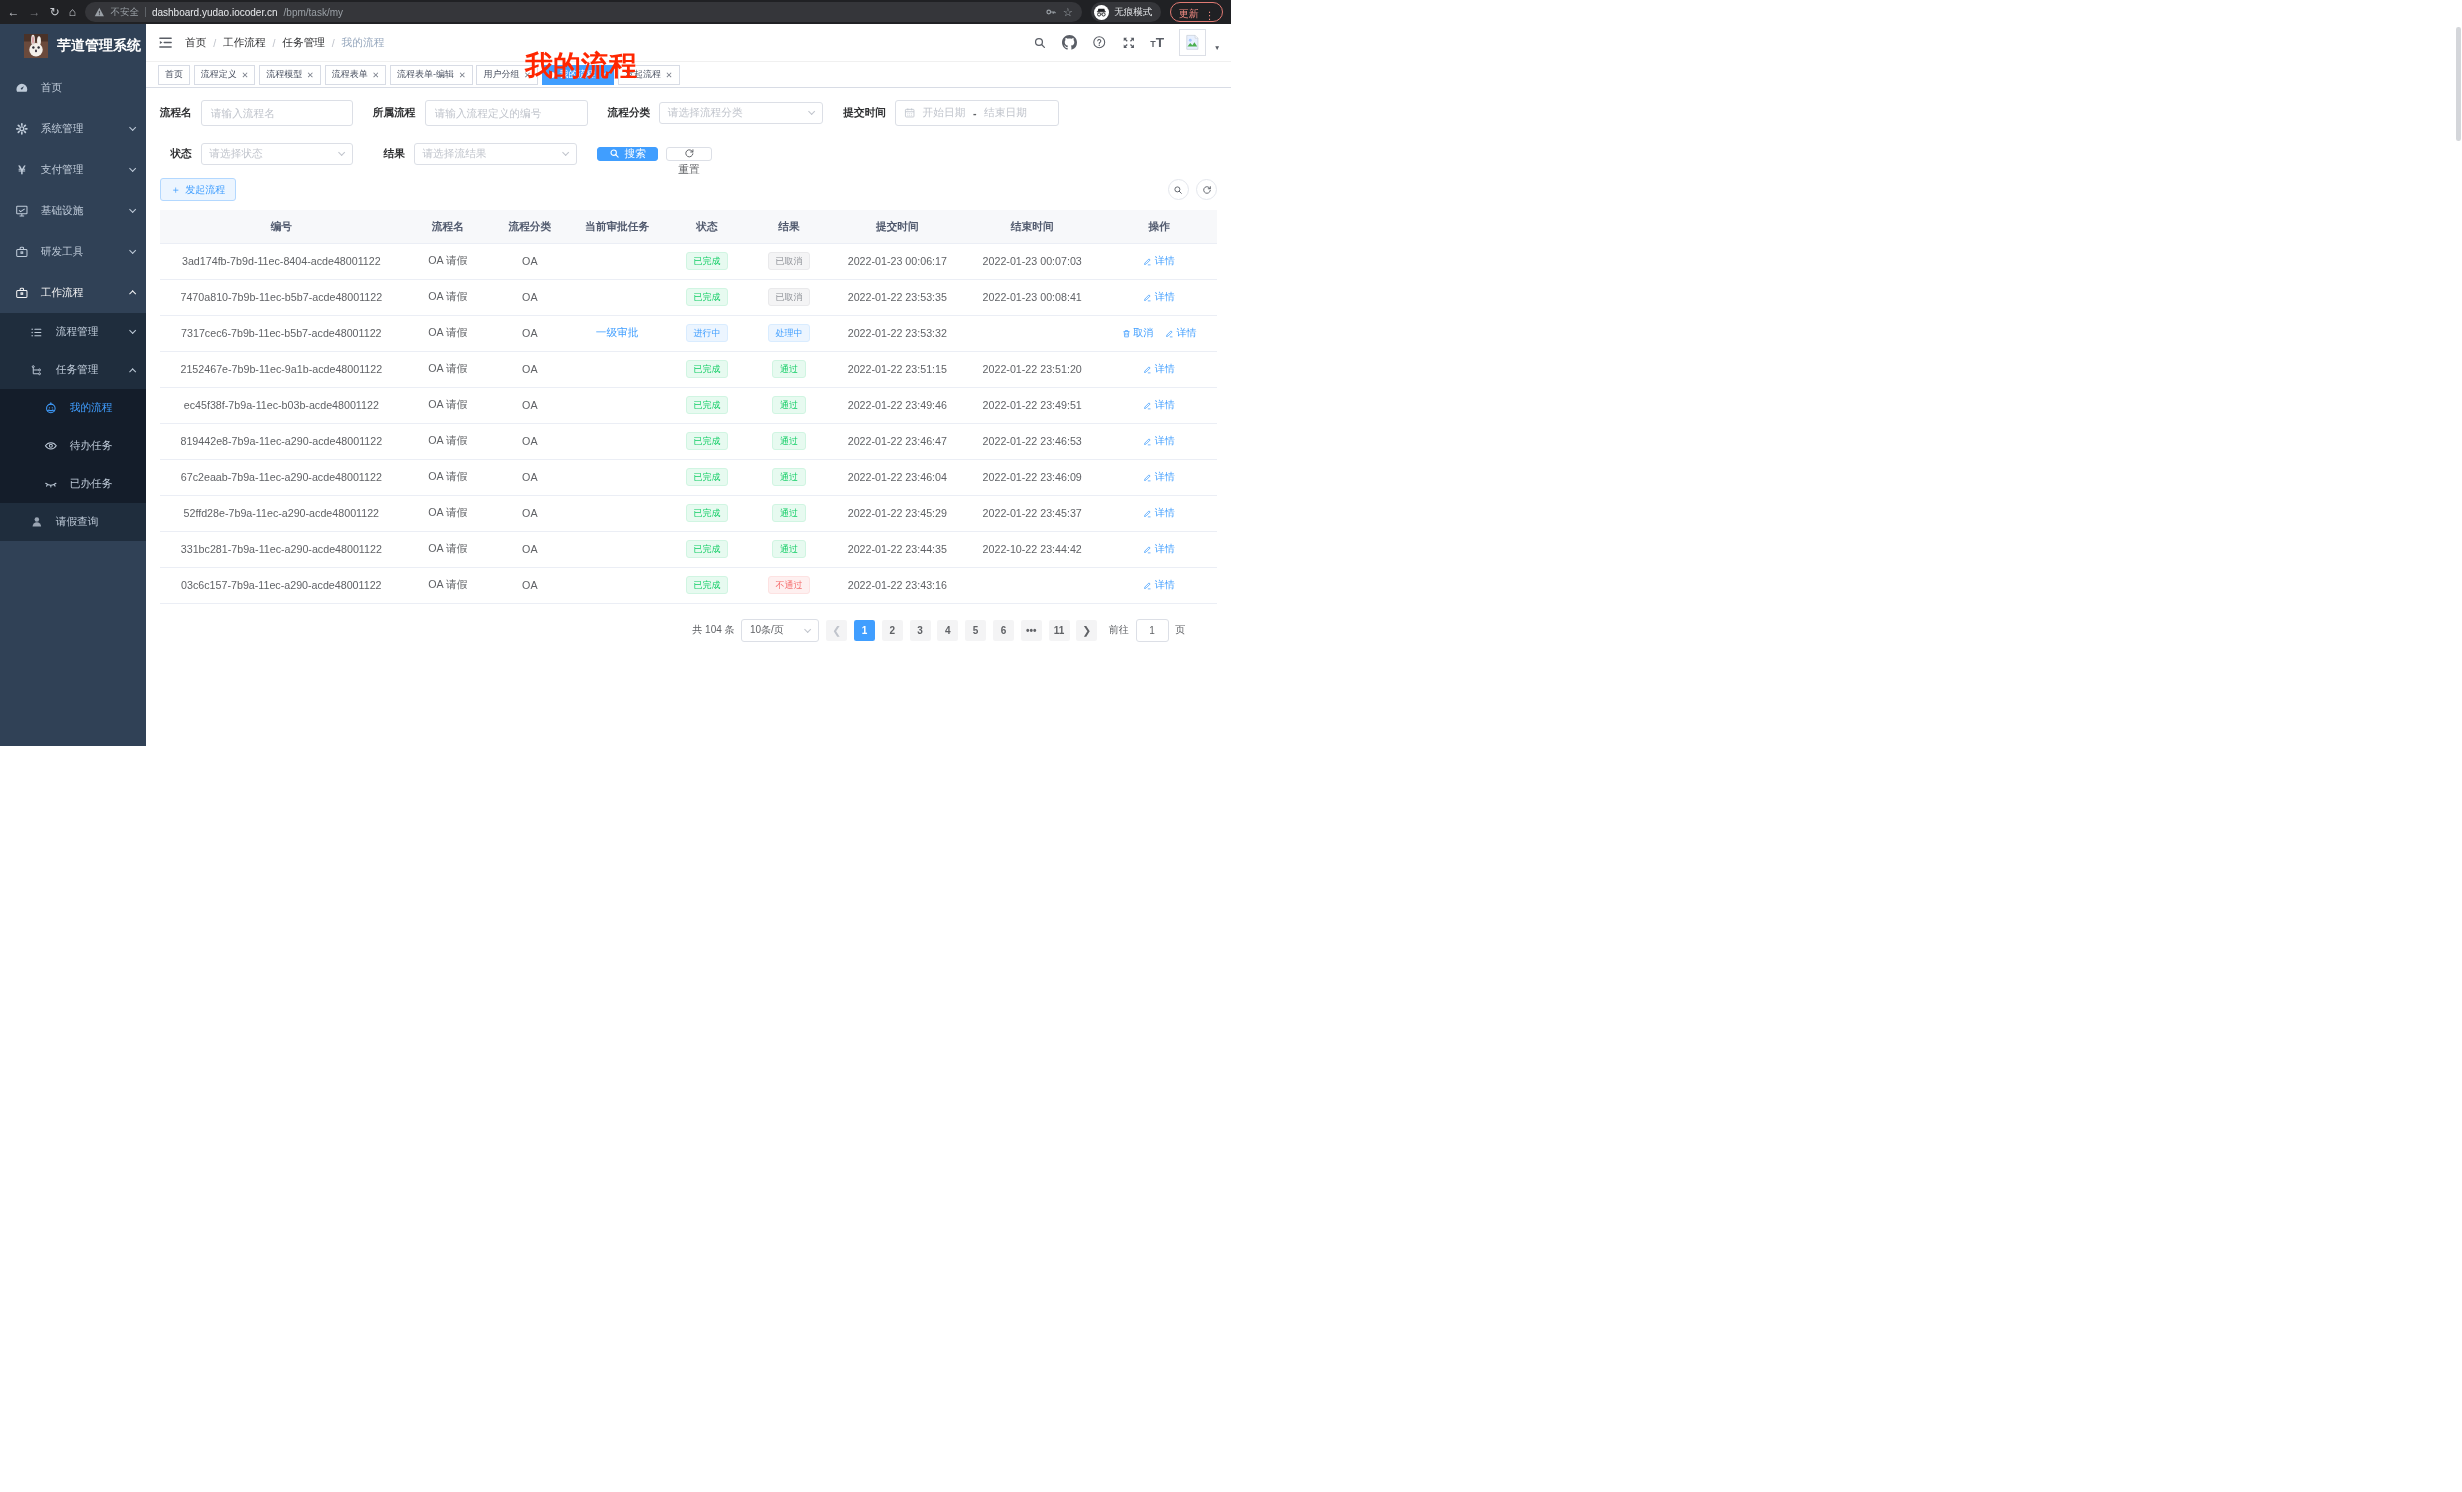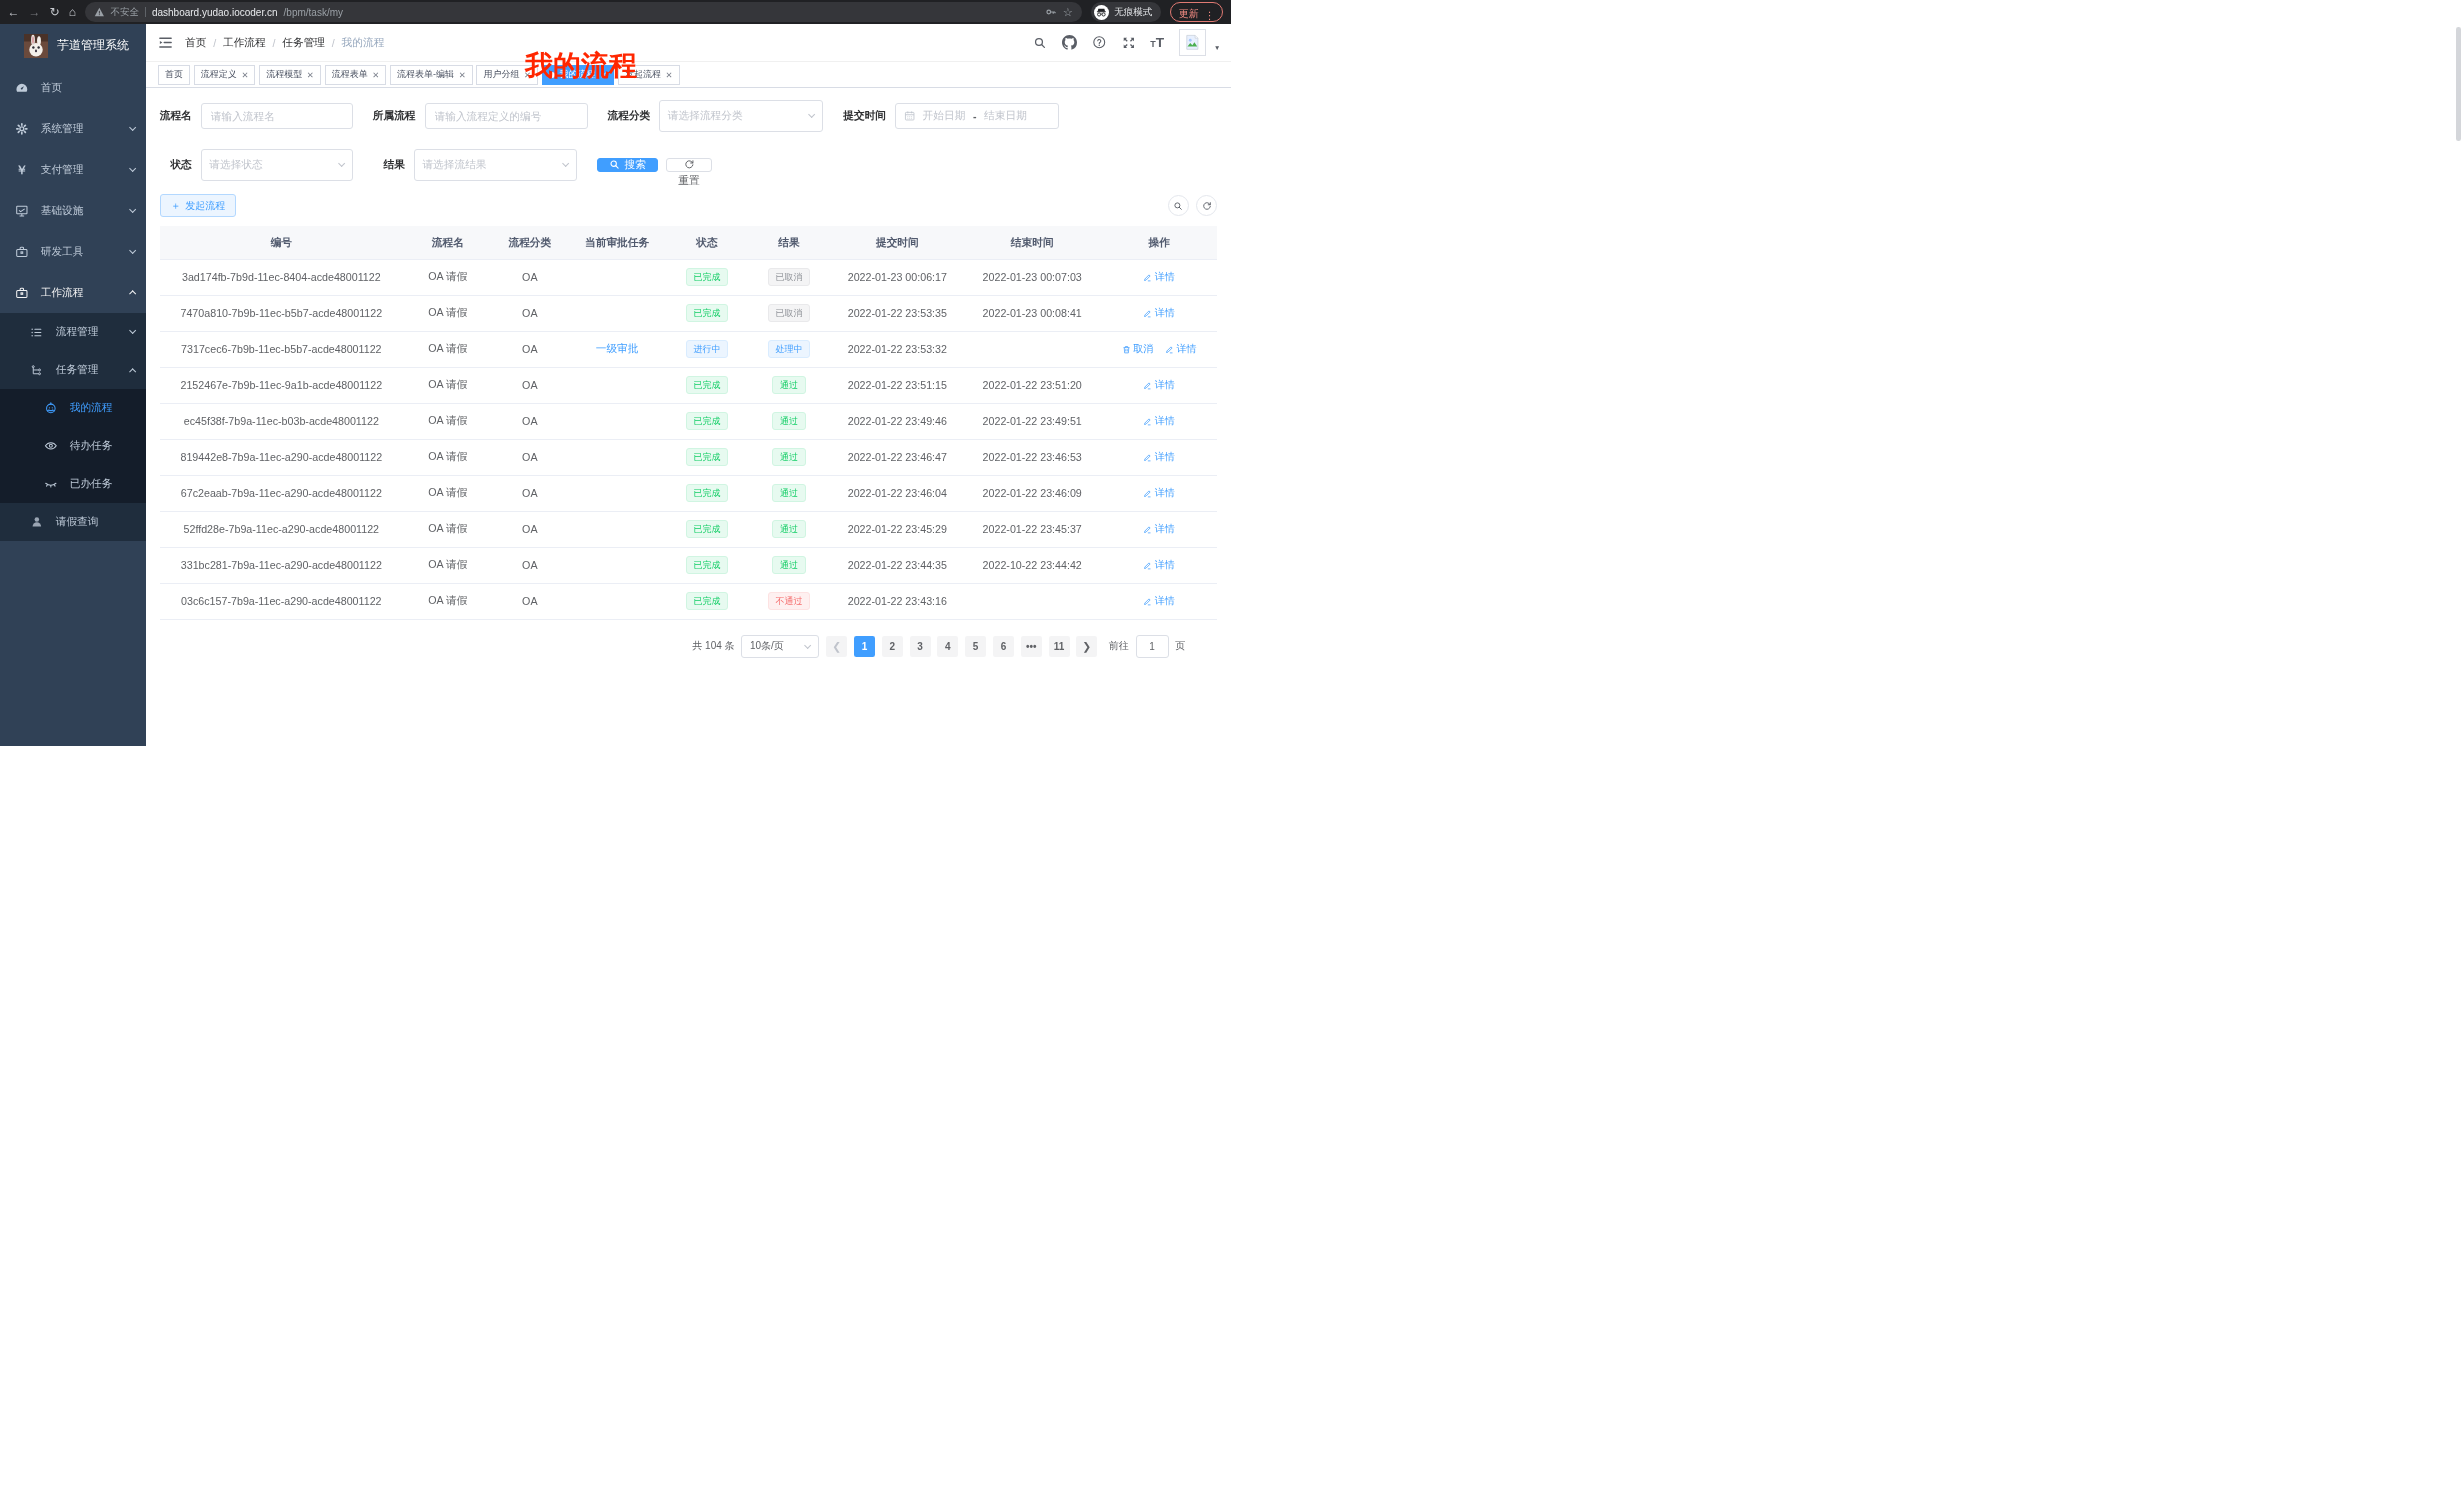--- a/index.html
+++ b/index.html
@@ -26,21 +26,21 @@
   .update-pill { height:20px; border:0.8px solid #e07a73; border-radius:10.7px;
     display:flex; align-items:flex-end; gap:6px; padding:0 7.6px; color:#f28b82;
     font-size:10px; cursor:pointer; }
   .vdots { font-size:10px; letter-spacing:0; }
 
   
   .app { display:flex; height:722px; }
   .sidebar { width:146px; background:#304156; color:#bfcbd9; flex-shrink:0;
     font-size:10.7px; overflow:hidden; }
   .logo-row { height:43px; display:flex; align-items:center; padding-left:24px; gap:9px; }
-  .app-title { color:#fff; font-weight:400; font-size:12px; white-space:nowrap; }
+  .app-title { color:#fff; font-weight:700; font-size:14px; white-space:nowrap; }
   .mi { height:41px; display:flex; align-items:center; gap:12px; padding:0 10.7px 0 15px;
     cursor:pointer; white-space:nowrap; }
   .mi .lbl { flex:1; }
   .mi .ic { width:13.7px; display:flex; justify-content:center; flex-shrink:0; }
   .mi.parent-active { color:#f4f4f5; }
   .submenu { background:#1f2d3d; }
   .submenu > .mi { padding-left:30px; height:38px; }
   .task-sub { background:#141d2a; }
   .task-sub > .mi { padding-left:44px; height:38px; }
   .mi.leaf-active { color:#409eff; }
@@ -82,21 +82,21 @@
   .content { flex:1; padding:12px 13.7px 0 13.7px; background:#fff; position:relative; }
 
   
   .frow { display:flex; align-items:center; }
   .frow + .frow { margin-top:16.7px; }
   .fgroup { display:flex; align-items:center; margin-right:20px; }
   .flabel { font-size:10.7px; font-weight:600; color:#303133; margin-right:9px; white-space:nowrap; }
   .inp { height:26px; border:0.8px solid #dcdfe6; border-radius:3px; padding:0 9px;
     font-size:10.7px; color:#606266; outline:none; background:#fff; }
   .inp::placeholder { color:#c0c4cc; }
-  .sel { height:32px; border:0.8px solid #dcdfe6; border-radius:3px; padding:0 7.6px;
+  .sel { height:22px; border:0.8px solid #dcdfe6; border-radius:3px; padding:0 7.6px;
     display:flex; align-items:center; justify-content:space-between; gap:6px;
     color:#c0c4cc; font-size:10.7px; background:#fff; cursor:pointer; }
   .sel .chev { border-color:#c0c4cc; }
   .drange { height:26px; border:0.8px solid #dcdfe6; border-radius:3px; padding:0 7.6px;
     display:flex; align-items:center; gap:7.6px; color:#c0c4cc; font-size:10.7px;
     background:#fff; width:164px; }
   .drange .sep { color:#606266; font-weight:600; }
   .btn { height:14px; border-radius:3px; display:inline-flex; align-items:center;
     gap:4.6px; padding:0 11.4px; font-size:10.7px; cursor:pointer; }
   .btn-search { background:#409eff; border:0.8px solid #409eff; color:#fff; }

